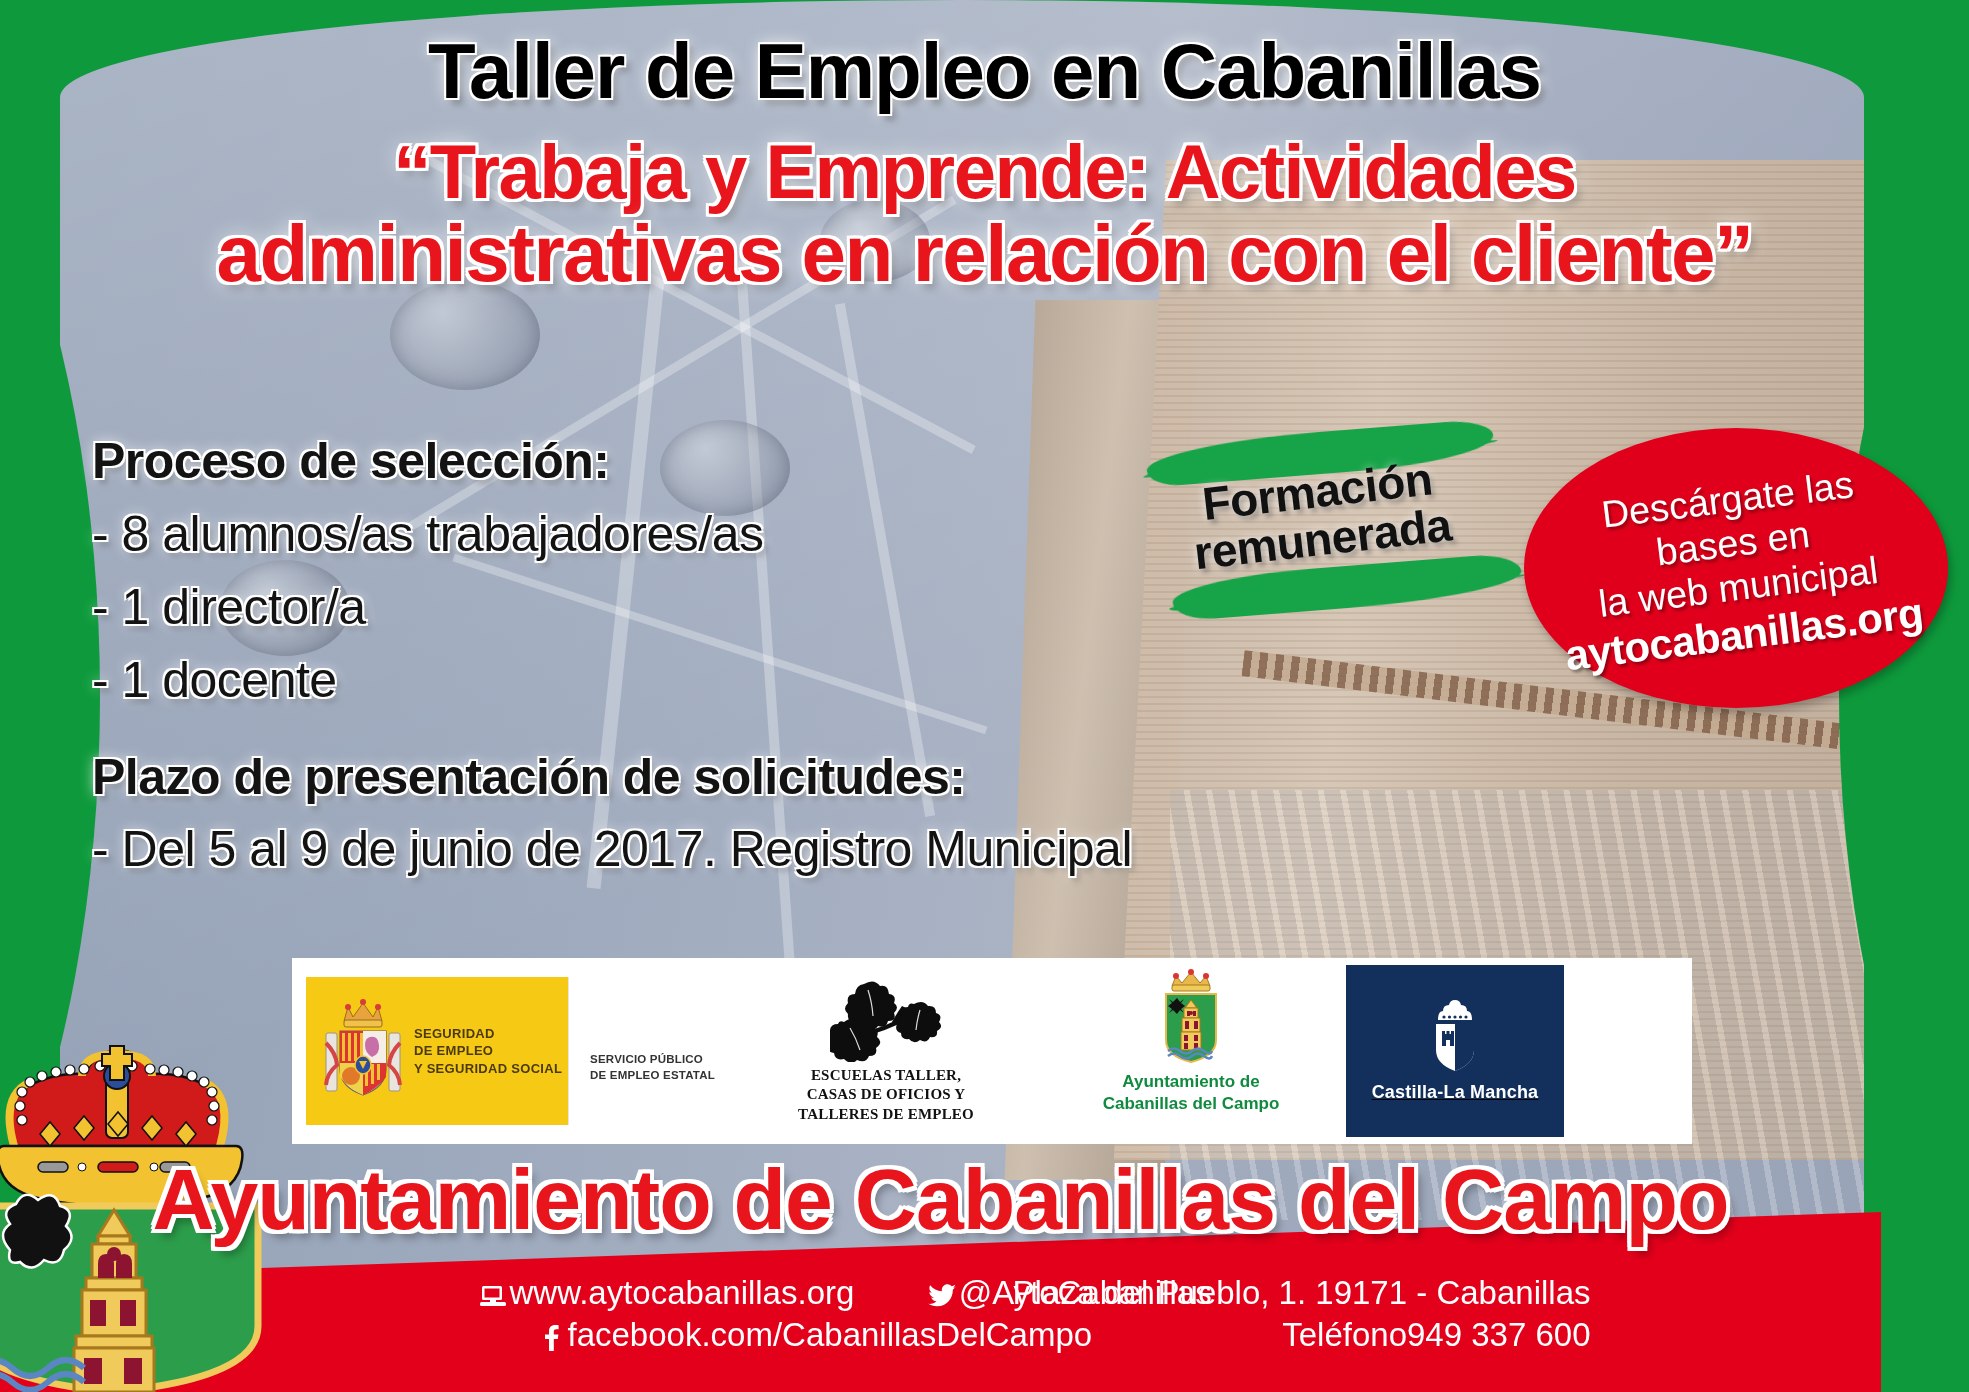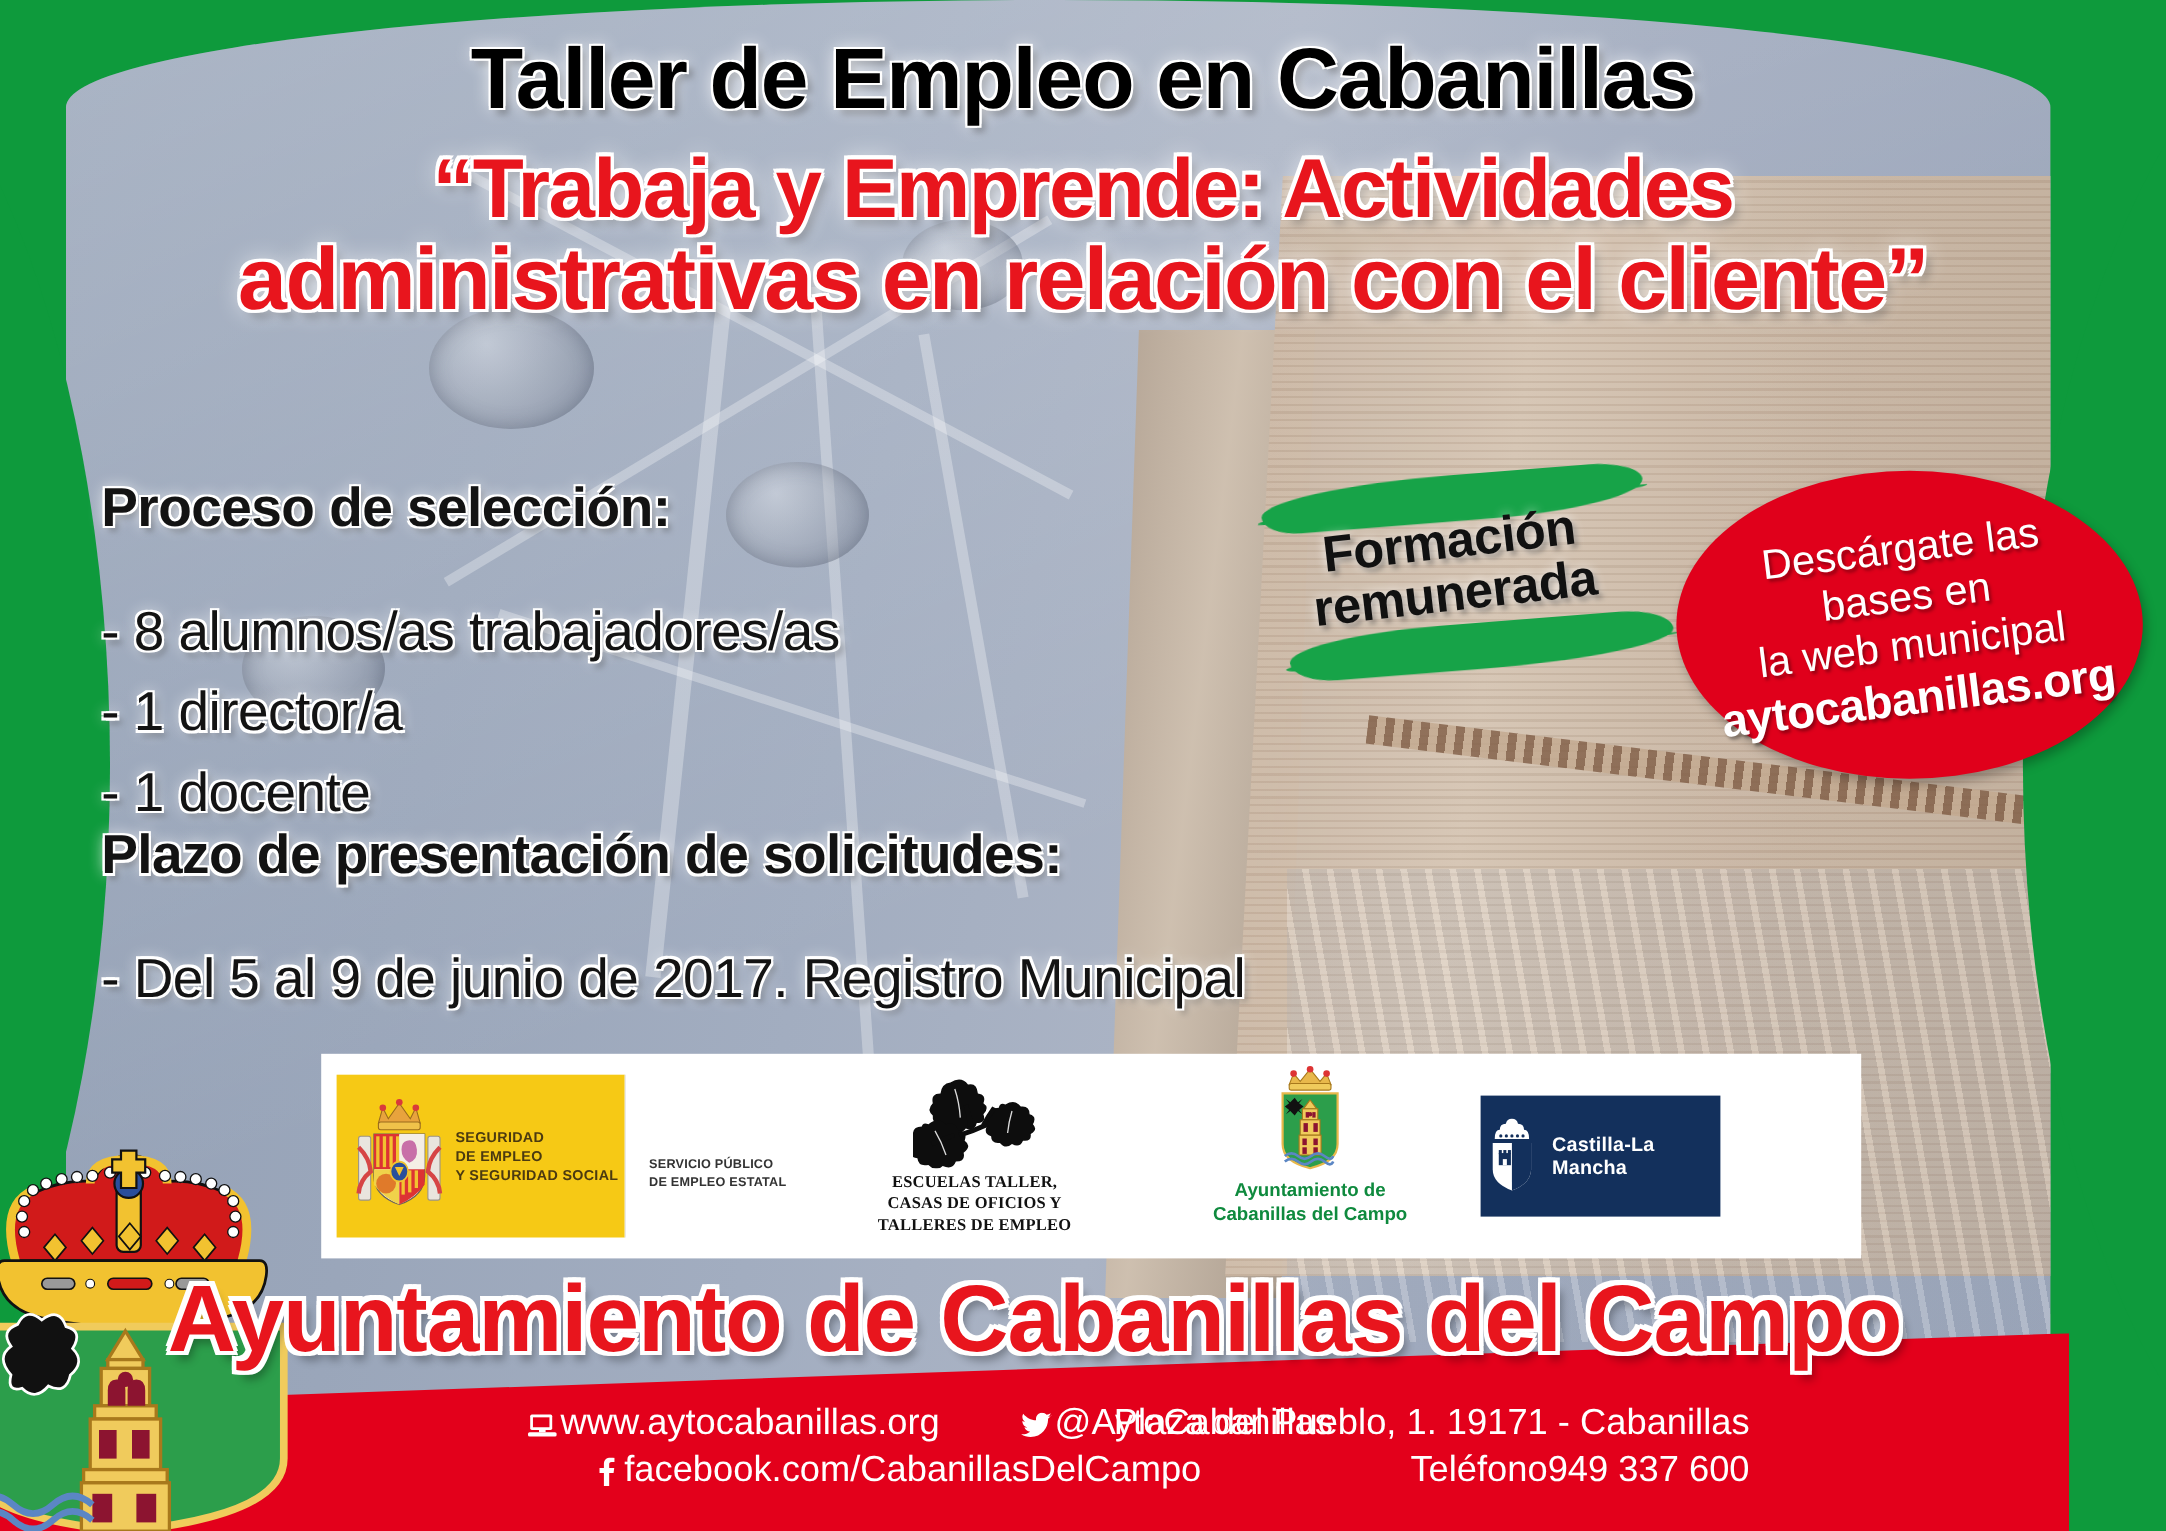--- a/index.html
+++ b/index.html
@@ -113,21 +113,21 @@
   .title2 .l2 { display:block; font-size: 80px; }
 
   .blk {
     position: absolute; left: 92px;
     color: #131313;
     text-shadow:
       -2px -2px 0 #fff, 2px -2px 0 #fff, -2px 2px 0 #fff, 2px 2px 0 #fff,
       0 0 14px rgba(255,255,255,.95), 4px 5px 6px rgba(0,0,0,.35);
   }
   .h-sec { font-size: 50px; font-weight: 800; letter-spacing: -.5px; }
-  .li    { font-size: 50px; font-weight: 400; letter-spacing: -.5px; margin-top: 40px; }
+  .li    { font-size: 50px; font-weight: 400; letter-spacing: -.5px; }
 
   #proceso-head { top: 432px; }
   #li-1 { top: 505px; }
   #li-2 { top: 578px; }
   #li-3 { top: 651px; }
   #plazo-head { top: 748px; }
   #plazo-line { top: 820px; }
 
   
   #formacion {
@@ -213,22 +213,22 @@
   
   .et-wrap { width: 300px; display: flex; flex-direction: column; align-items: center; justify-content: center; gap: 4px; }
   .et-txt { font-family: "Liberation Serif", serif; font-size: 15px; font-weight: 700; color: #111; line-height: 1.3; text-align: center; letter-spacing: .2px; }
 
   
   .ay-wrap { width: 310px; display: flex; flex-direction: column; align-items: center; justify-content: flex-start; gap: 5px; }
   .ay-txt { font-size: 17px; font-weight: 700; color: #0f8a3e; line-height: 1.28; text-align: center; }
 
   
   .clm {
-    width: 218px; height: 110px; background: #13305c;
-    display: flex; align-items: center; justify-content: center; gap: 8px;
+    width: 218px; height: 172px; background: #13305c;
+    display: flex; flex-direction: column; align-items: center; justify-content: center; gap: 8px; text-decoration: underline;
   }
   .clm-txt { font-size: 18px; font-weight: 700; color: #fff; letter-spacing: .2px; }
 
   
   #wordmark {
     position: absolute; left: 0; right: 88px; top: 1150px;
     text-align: center;
     z-index: 30;
     font-size: 86px; font-weight: 700;
     letter-spacing: -1px;

